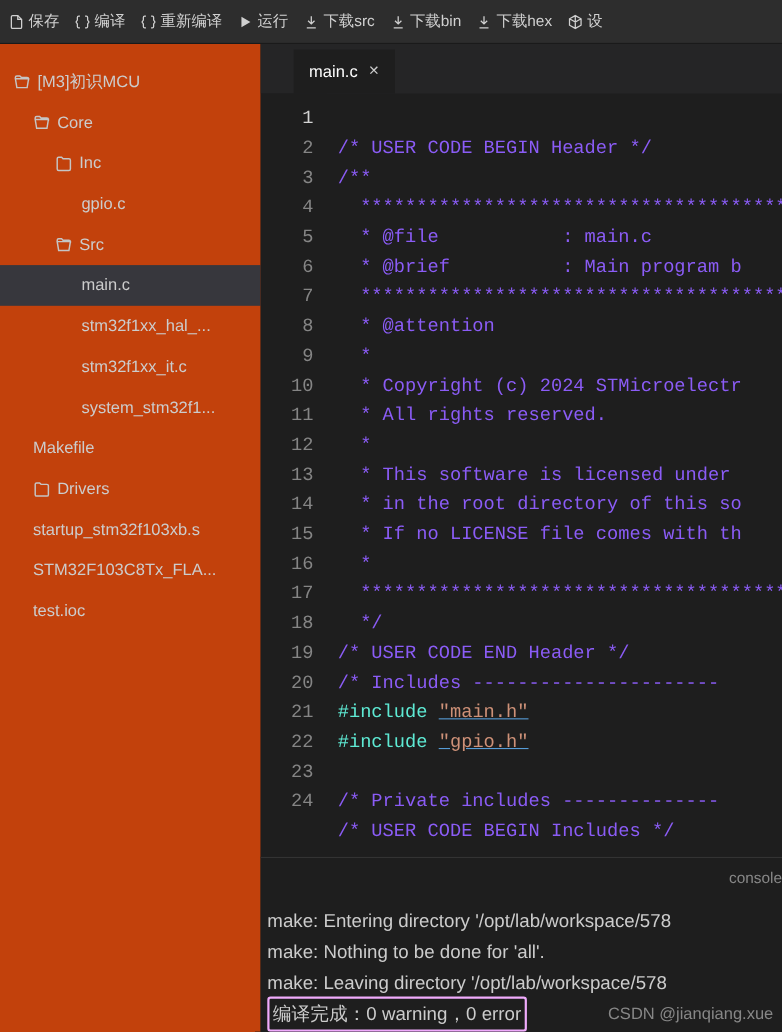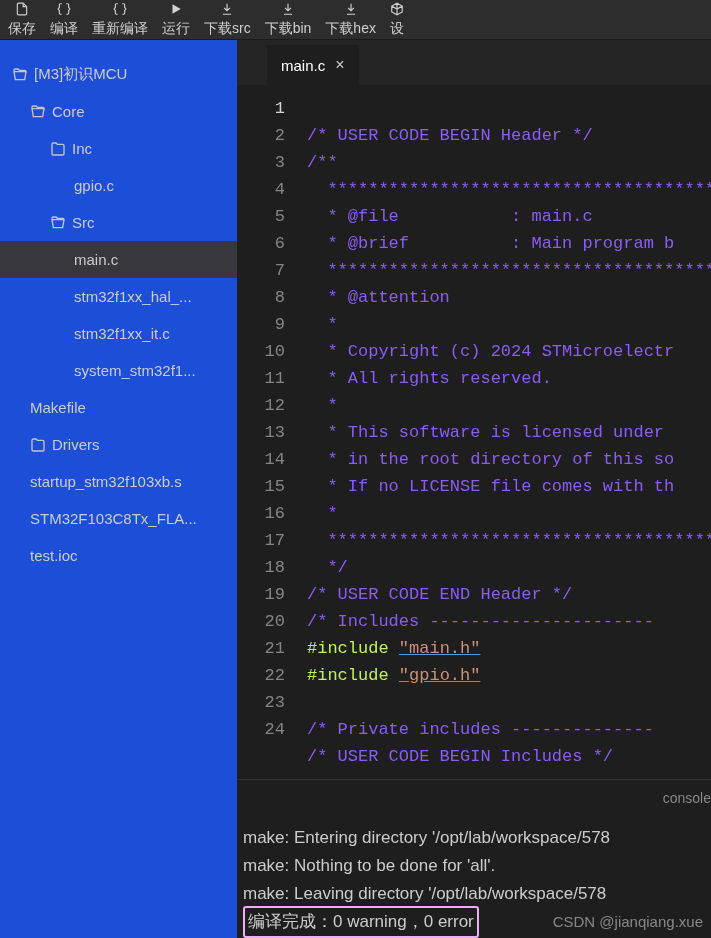--- a/index.html
+++ b/index.html
@@ -22,30 +22,29 @@
       font-size: 14px;
       color: #d0d0d0;
       border-bottom: 1px solid #1a1a1a;
     }
     .toolbar-item {
       display: flex;
       align-items: center;
       gap: 4px;
       cursor: pointer;
       white-space: nowrap;
-      flex-direction: column;
     }
     .toolbar-item svg { width: 14px; height: 14px; }
     .main-area {
       display: flex;
       height: calc(100% - 40px);
     }
     .sidebar {
       width: 237px;
-      background: #1d4ed8;
+      background: #c2410c;
       overflow: hidden;
       font-size: 15px;
       padding-top: 16px;
     }
     .tree-item {
       display: flex;
       align-items: center;
       height: 37px;
       padding-left: 12px;
       cursor: pointer;
@@ -105,21 +104,21 @@
     .gutter div.current { color: #d4d4d4; font-weight: 500; }
     .code {
       flex: 1;
       padding: 10px 0 0 10px;
       line-height: 27px;
       white-space: pre;
       overflow: hidden;
       color: #d4d4d4;
     }
     .c-comment { color: #8b5cf6; }
-    .c-keyword { color: #bef264; }
+    .c-keyword { color: #5eead4; }
     .c-string { color: #ce9178; }
     .c-string.u1 { text-decoration: underline; text-decoration-color: #569cd6; }
     .console-panel {
       border-top: 1px solid #333;
       background: #1e1e1e;
       padding: 10px 0 0 0;
     }
     .console-title {
       color: #888;
       font-size: 14px;

